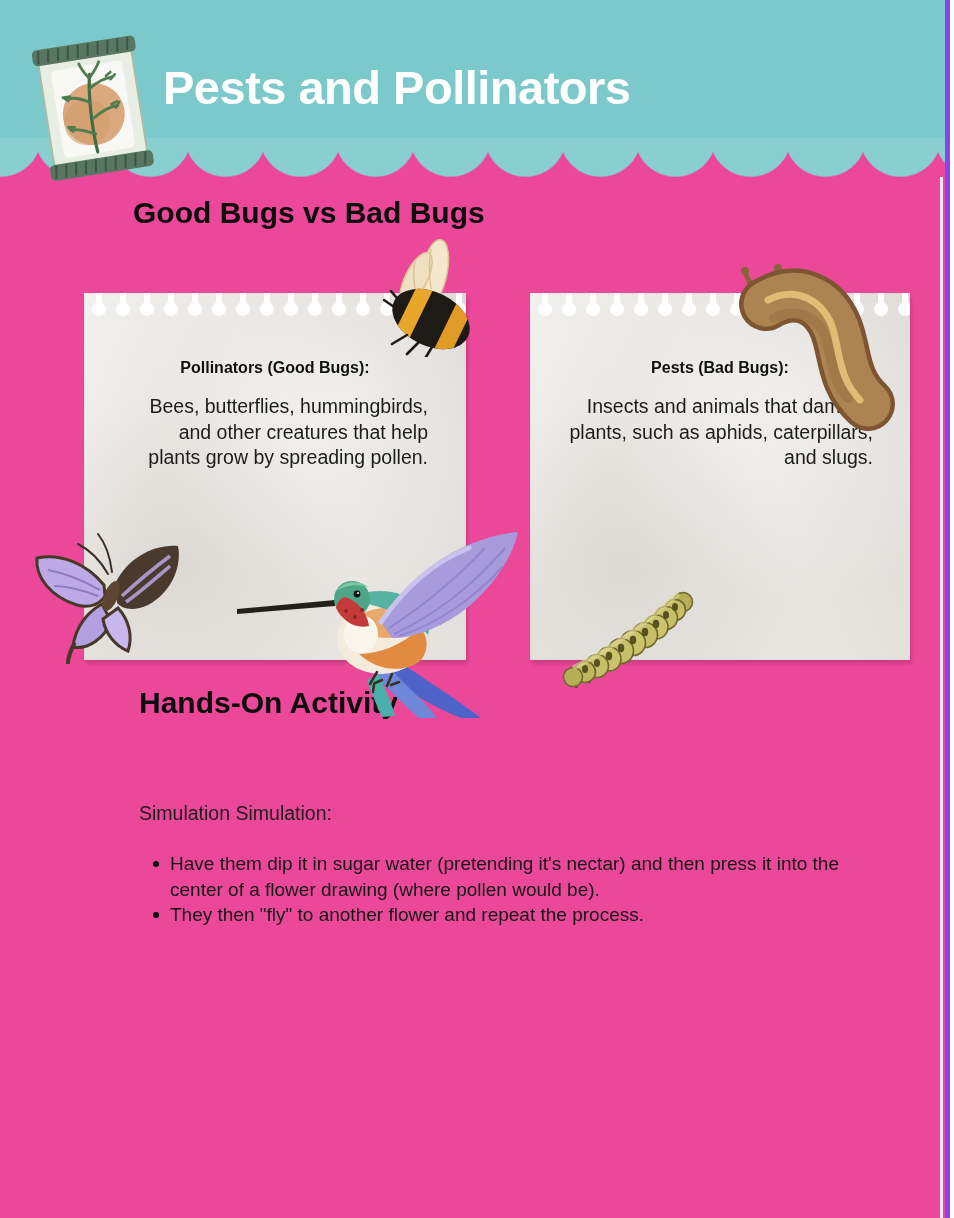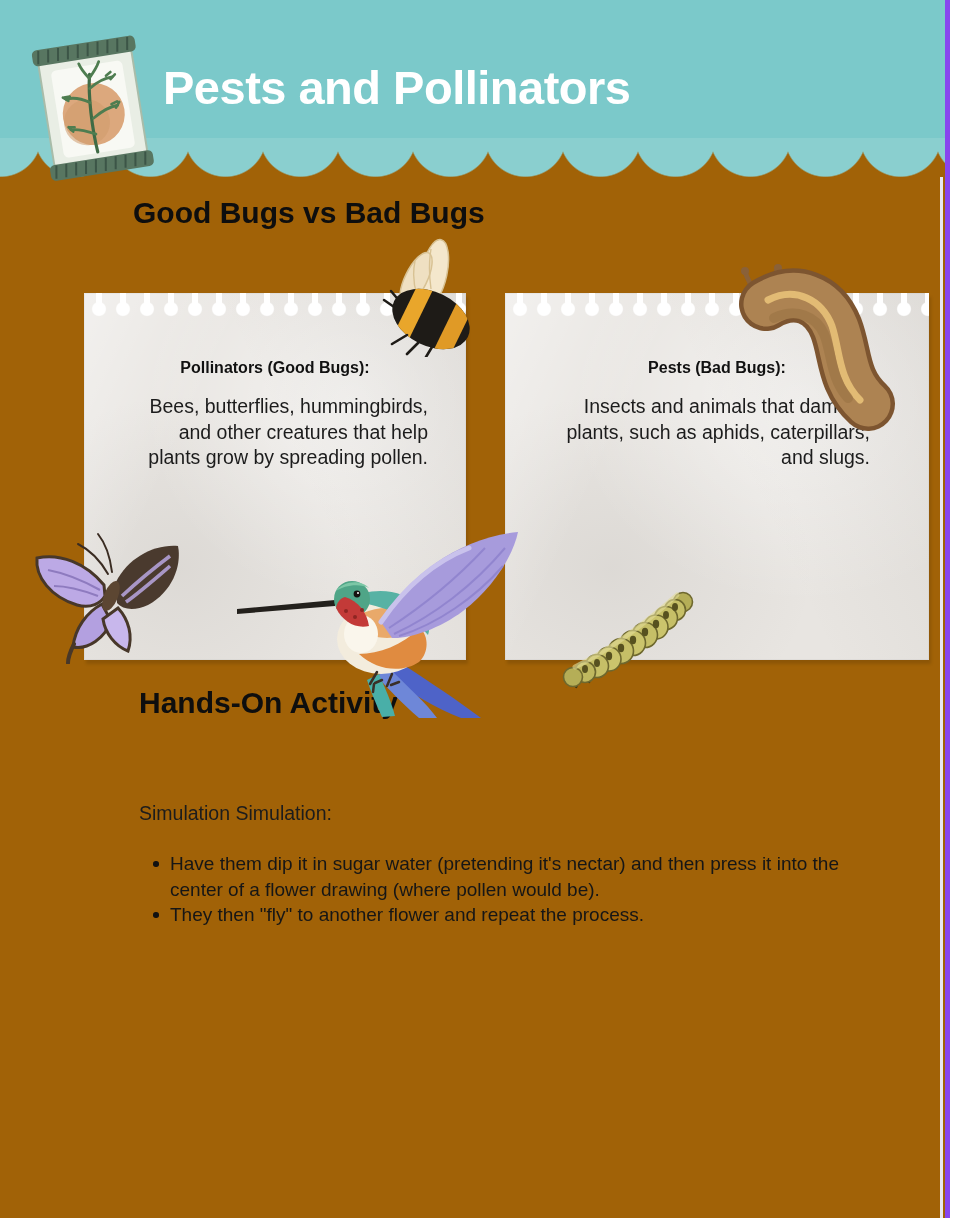--- a/index.html
+++ b/index.html
@@ -1,17 +1,17 @@
 <!DOCTYPE html>
 <html><head>
 <meta charset="utf-8">
 <style>
   html,body{margin:0;padding:0;background:#fff;}
   .page{
-    position:relative;width:954px;height:1218px;background:#a16207;overflow:hidden;
+    position:relative;width:954px;height:1218px;background:#ec4899;overflow:hidden;
     font-family:"Liberation Sans", sans-serif;color:#141414;
   }
   
   .header-main{position:absolute;top:0;left:0;width:954px;height:138px;background:#7BC9CA;}
   .header-band{position:absolute;top:138px;left:0;width:954px;height:13px;background:#8ACFCF;}
   .scallops{
     position:absolute;top:150px;left:0;width:954px;height:27px;
     background-image:radial-gradient(circle 41px at 37.5px -14px, #8ACFCF 40px, rgba(138,207,207,0) 41.5px);
     background-size:75px 27px;background-repeat:repeat-x;background-position:38px 0;
   }
@@ -31,21 +31,21 @@
   .note-card{
     position:absolute;top:293px;height:367px;background-color:#E8E5E1;
     background-image:
       linear-gradient(115deg, rgba(255,255,255,0.45) 0%, rgba(255,255,255,0) 30%),
       linear-gradient(245deg, rgba(120,115,108,0.10) 0%, rgba(0,0,0,0) 45%),
       radial-gradient(ellipse at 70% 30%, rgba(255,255,255,0.5), rgba(255,255,255,0) 55%),
       radial-gradient(ellipse at 25% 75%, rgba(120,115,108,0.10), rgba(0,0,0,0) 45%);
     box-shadow:2px 4px 3px rgba(0,0,0,0.13), inset 0 0 0 1px rgba(0,0,0,0.03);
   }
   #card-pollinators{left:84px;width:382px;}
-  #card-pests{left:505px;width:424px;}
+  #card-pests{left:530px;width:380px;}
   .torn{
     position:absolute;top:0;left:0;right:0;height:27px;
     background-image:
       radial-gradient(circle 7px at 12px 16px, #FFFFFF 6.3px, rgba(255,255,255,0) 7.6px),
       linear-gradient(90deg, rgba(255,255,255,0) 0 9px, #FFFFFF 9px 15px, rgba(255,255,255,0) 15px 24px);
     background-size:24px 27px, 24px 11px;
     background-repeat:repeat-x, repeat-x;
     background-position:3px 0, 3px 0;
   }
   .card-title{margin:66px 10px 0 10px;text-align:center;font-size:16px;font-weight:bold;color:#111;}

